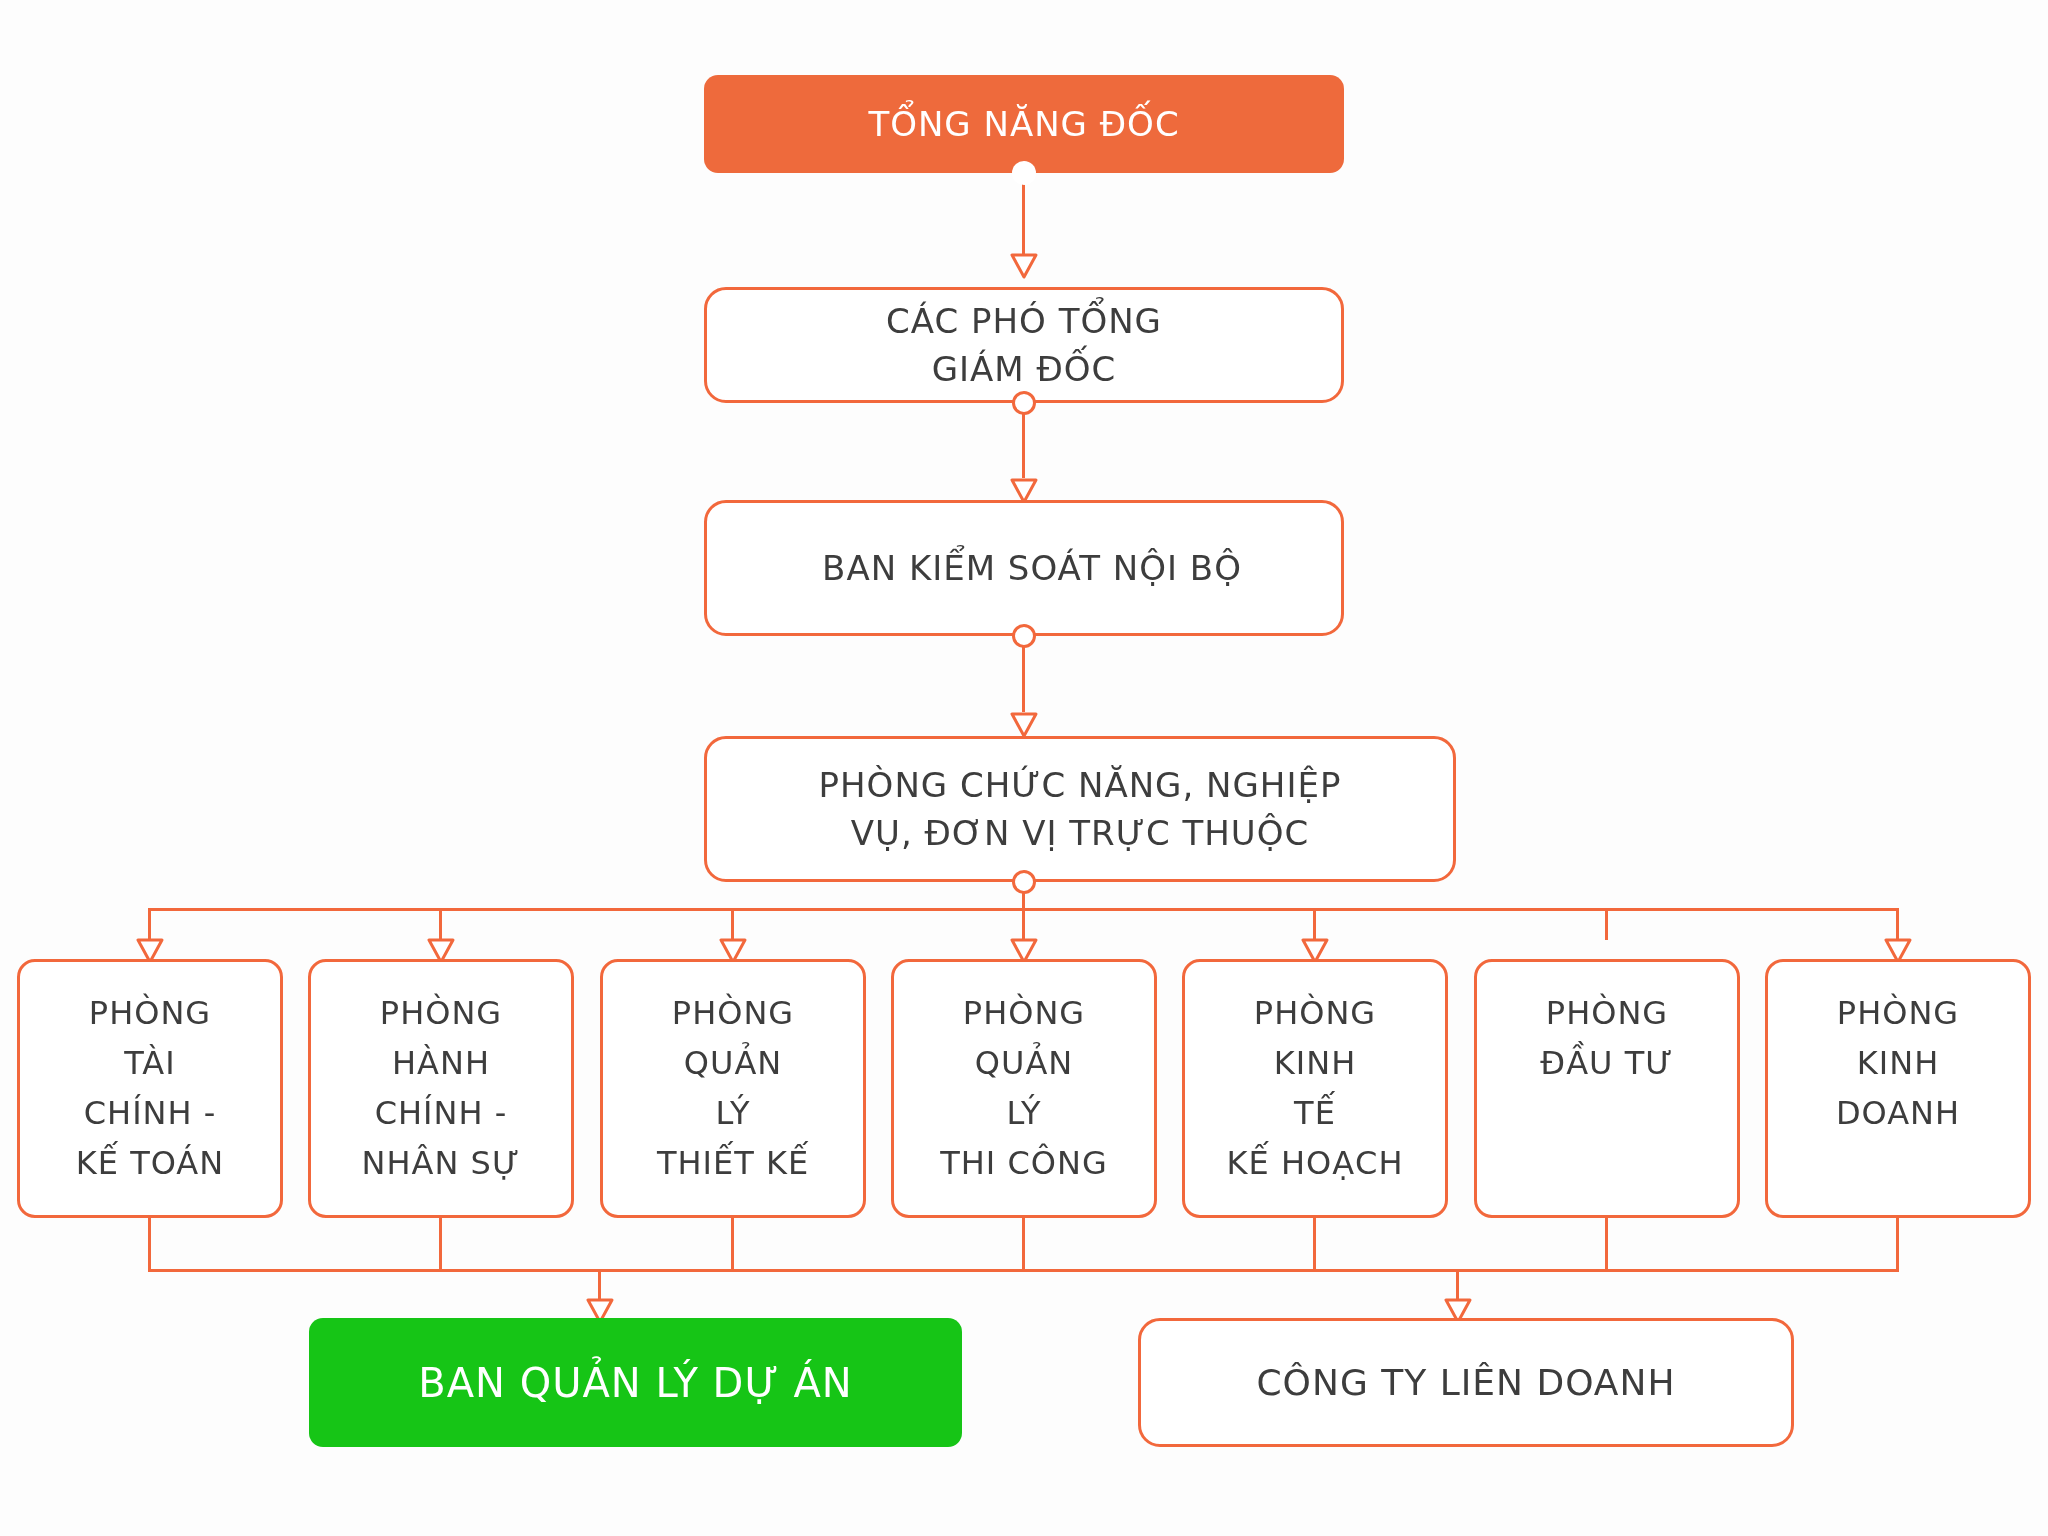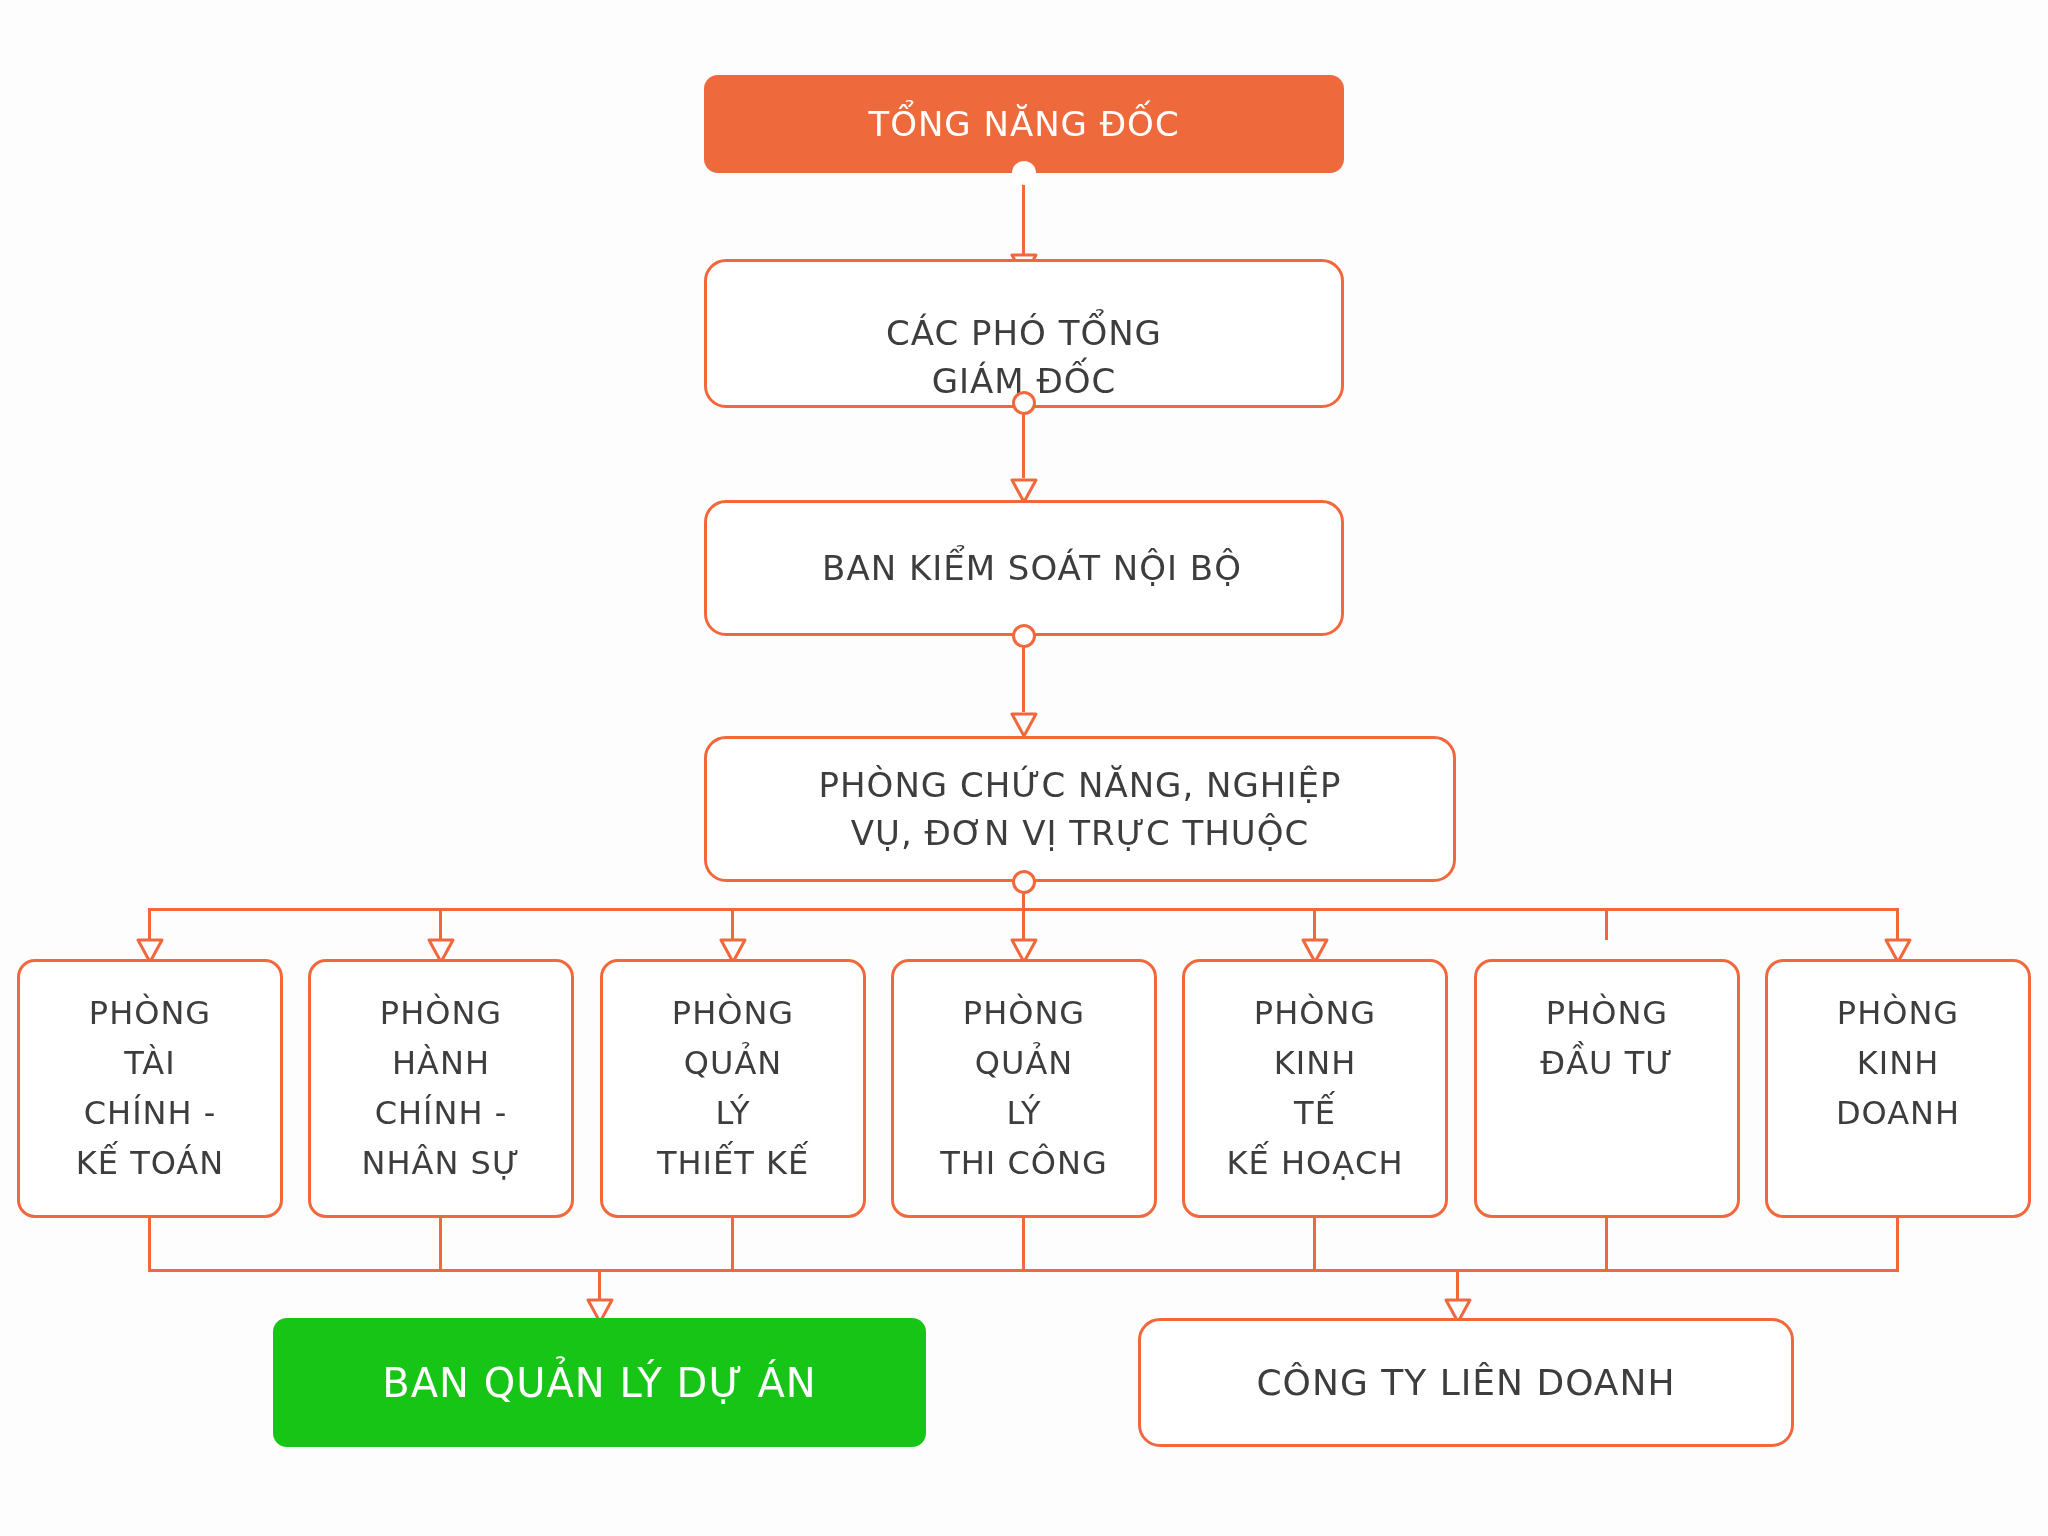--- a/index.html
+++ b/index.html
@@ -17,21 +17,21 @@
   .outlined{
     background:#ffffff;border:3px solid #f2683c;border-radius:22px;
     font-size:34px;line-height:48px;
   }
   .filled-orange{
     background:#ee6a3c;border-radius:14px;color:#ffffff;
     font-size:34px;line-height:44px;
   }
   .filled-green{
     background:#16c516;border-radius:14px;color:#ffffff;
-    font-size:40px;line-height:48px;
+    font-size:40px;line-height:48px;margin-left:36px;
   }
   .dept{
     background:#ffffff;border:3px solid #f2683c;border-radius:18px;
     font-size:32px;line-height:50px;
     align-items:flex-start;padding-top:26px;
   }
   .vline{position:absolute;width:3px;background:#f2683c;}
   .hline{position:absolute;height:3px;background:#f2683c;}
   .dot{
     position:absolute;width:18px;height:18px;border-radius:50%;
@@ -49,21 +49,21 @@
 </div>
 
 <div class="vline" style="left:1022px;top:173px;height:82px;"></div>
 <div class="dot solid" style="left:1024px;top:173px;"></div>
 <div class="arrow" style="left:1024px;top:253px;">
   <svg width="30" height="26">
       <path d="M3,2 L27,2 L15,24 Z" fill="#ffffff" stroke="#f2683c" stroke-width="3" stroke-linejoin="round"></path>
     </svg>
 </div>
 
-<div class="node outlined" style="left:704px;top:259px;width:640px;height:149px;align-items:flex-end;">
+<div class="node outlined" style="left:704px;top:287px;width:640px;height:116px;">
   <span class="label">CÁC PHÓ TỔNG
 GIÁM ĐỐC</span>
 </div>
 
 <div class="vline" style="left:1022px;top:403px;height:75px;"></div>
 <div class="dot" style="left:1024px;top:403px;"></div>
 <div class="arrow" style="left:1024px;top:478px;">
   <svg width="30" height="26">
       <path d="M3,2 L27,2 L15,24 Z" fill="#ffffff" stroke="#f2683c" stroke-width="3" stroke-linejoin="round"></path>
     </svg>

